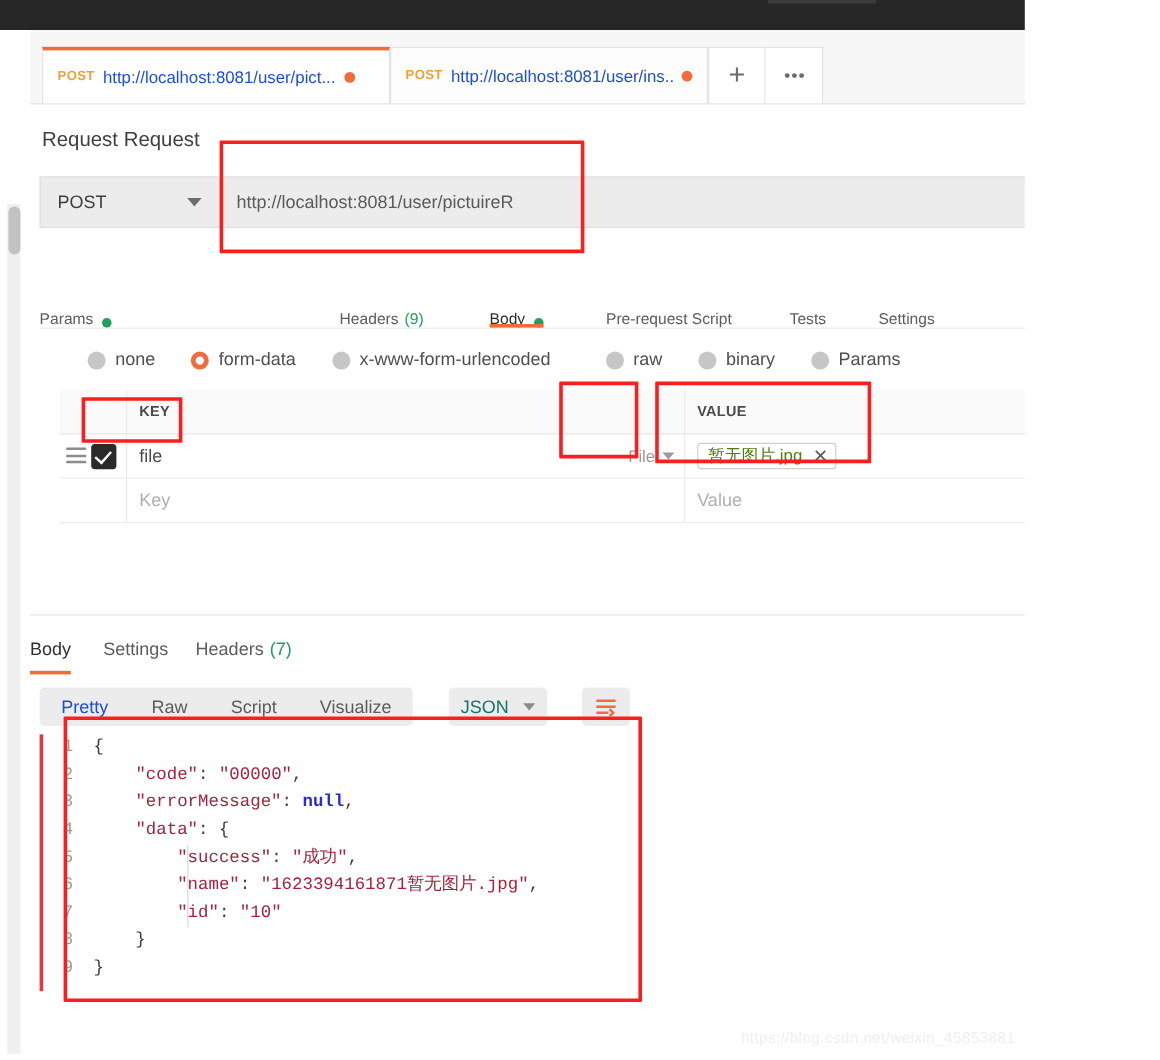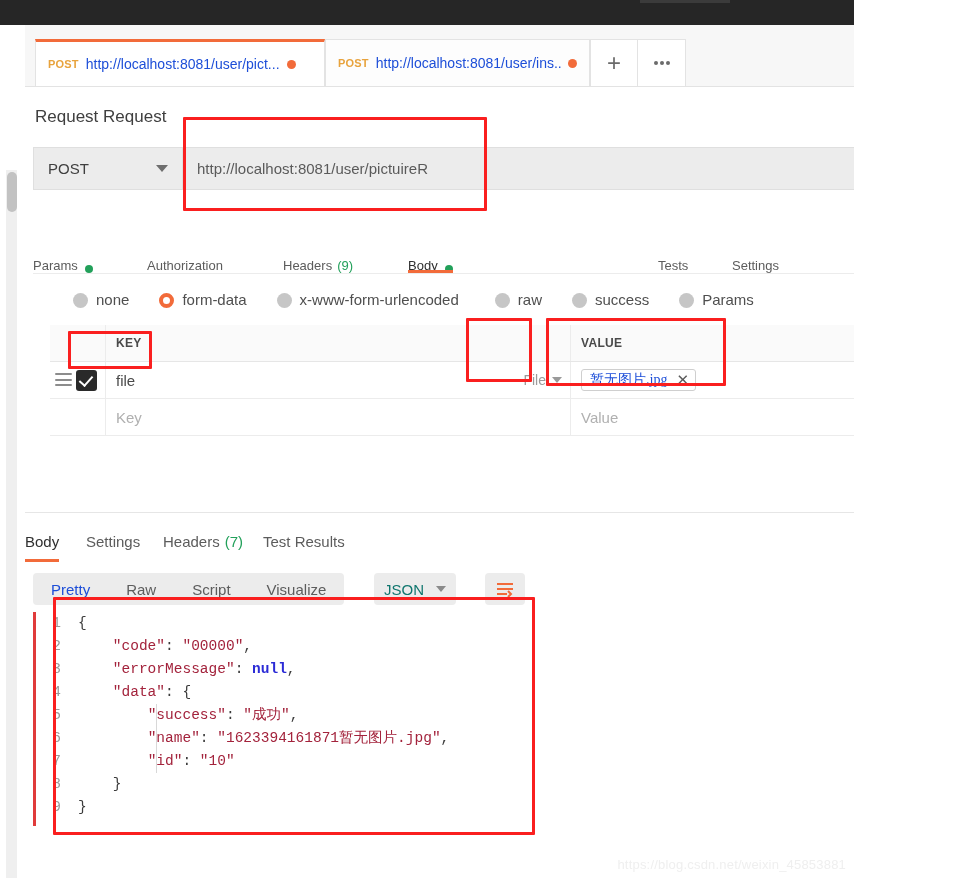--- a/index.html
+++ b/index.html
@@ -300,21 +300,21 @@
   .file-chip {
     display: inline-flex; align-items: center;
     border: 1px solid #cfcfcf;
     border-radius: 3px;
     background: #ffffff;
     padding: 2px 6px 2px 8px;
     height: 22px;
     box-sizing: border-box;
     cursor: default;
   }
-  .file-chip .nm { font-size: 14px; color: #1d4ed8; font-family: Liberation Serif, serif; }
+  .file-chip .nm { font-size: 14px; color: #4d7c0f; }
   .file-chip .x { font-size: 15px; color: #5b5b5b; margin-left: 9px; cursor:pointer; }
 
   
   .resp-divider {
     position: absolute;
     left: 25px; top: 512px;
     width: 942px; height: 1px;
     background: #e6e6e6;
   }
 
@@ -469,60 +469,60 @@
       <div class="url-box" title="Enter request URL">
         <span class="url-text">http://localhost:8081/user/pictuireR</span>
       </div>
     </div>
 
     <div class="subtabs">
       <div class="subtab" style="left:0px">
         <span>Params</span>
         <span class="green-dot"></span>
       </div>
-      <div class="subtab" style="left:114px">
-        <span>Authorization</span>
-      </div>
       <div class="subtab" style="left:250px">
         <span>Headers</span>
         <span class="count-green">(9)</span>
       </div>
       <div class="subtab active" style="left:375px">
         <span>Body</span>
         <span class="green-dot"></span>
         <span class="ul"></span>
+      </div>
+      <div class="subtab" style="left:472px">
+        <span>Pre-request Script</span>
       </div>
       <div class="subtab" style="left:625px">
         <span>Tests</span>
       </div>
       <div class="subtab" style="left:699px">
         <span>Settings</span>
       </div>
     </div>
 
     <div class="bodytypes">
       <label class="btype" style="margin-right:22px">
         <span class="radio"></span>
         <span>none</span>
       </label>
       <label class="btype" style="margin-right:22px">
         <span class="radio sel"></span>
         <span>form-data</span>
       </label>
-      <label class="btype" style="margin-right:28px">
+      <label class="btype" style="margin-right:38px">
         <span class="radio"></span>
         <span>x-www-form-urlencoded</span>
       </label>
       <label class="btype" style="margin-right:22px">
         <span class="radio"></span>
         <span>raw</span>
       </label>
       <label class="btype" style="margin-right:22px">
         <span class="radio"></span>
-        <span>success</span>
+        <span>binary</span>
       </label>
       <label class="btype">
         <span class="radio"></span>
         <span>Params</span>
       </label>
     </div>
 
     <div class="kvtable">
 
       <div class="kv-row kv-head">
@@ -574,23 +574,20 @@
       <span>Body</span>
       <span class="ul"></span>
     </div>
     <div class="resptab" style="left:61px">
       <span>Settings</span>
     </div>
     <div class="resptab" style="left:138px">
       <span>Headers</span>
       <span class="count-green">(7)</span>
     </div>
-    <div class="resptab" style="left:238px">
-      <span>Test Results</span>
-    </div>
   </div>
 
   <div class="viewbar">
     <div class="viewgroup">
       <span class="vitem active">Pretty</span>
       <span class="vitem">Raw</span>
       <span class="vitem">Script</span>
       <span class="vitem">Visualize</span>
     </div>
     <div class="fmt-select">

